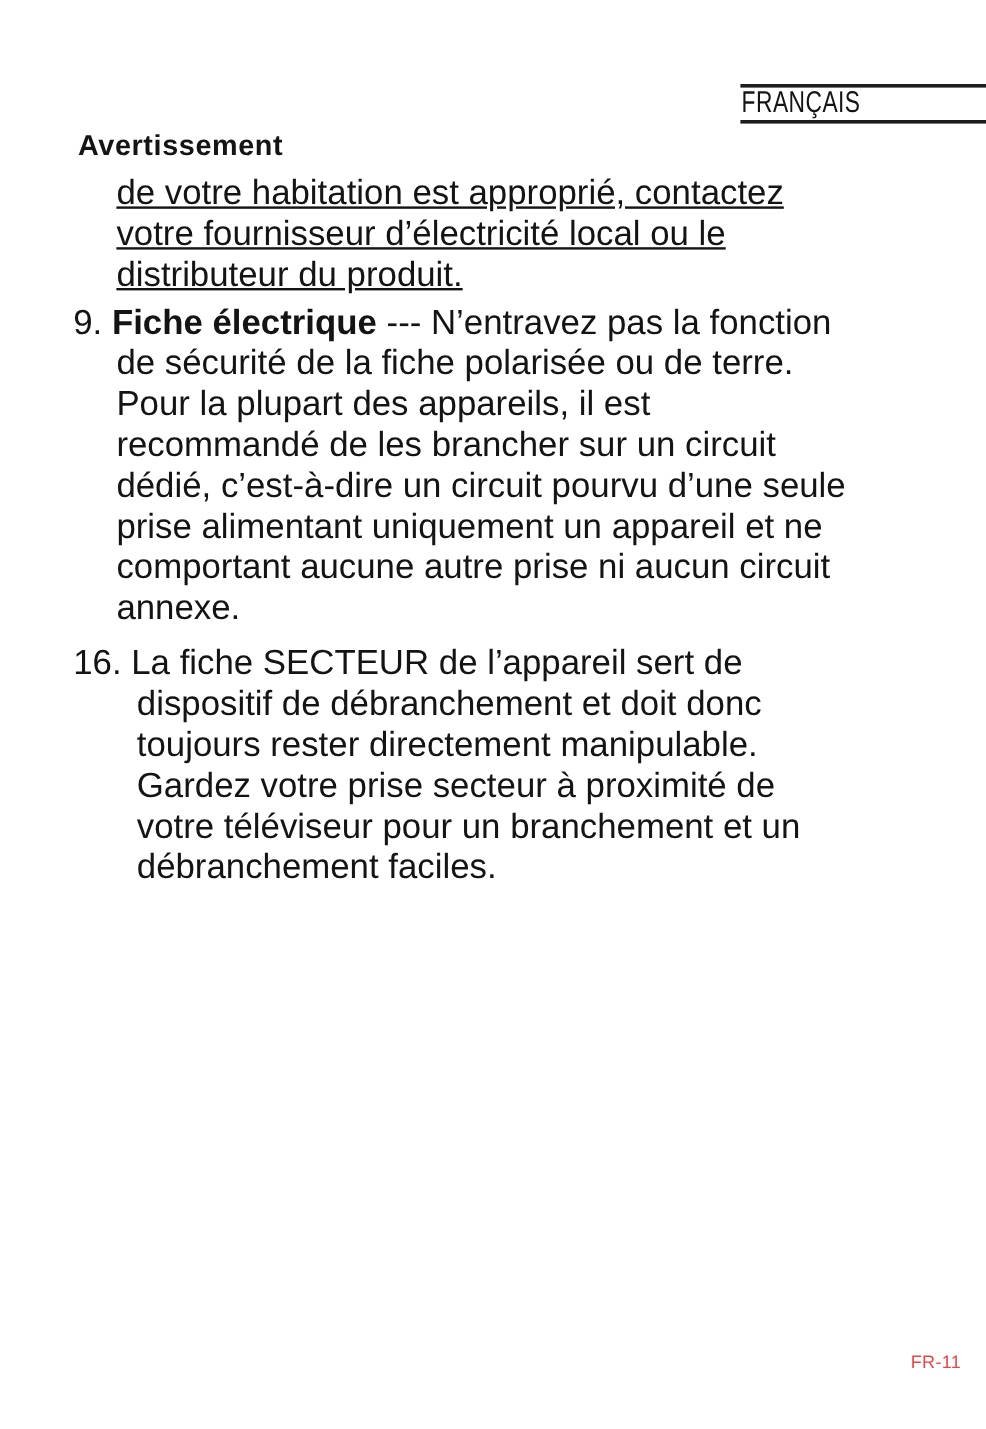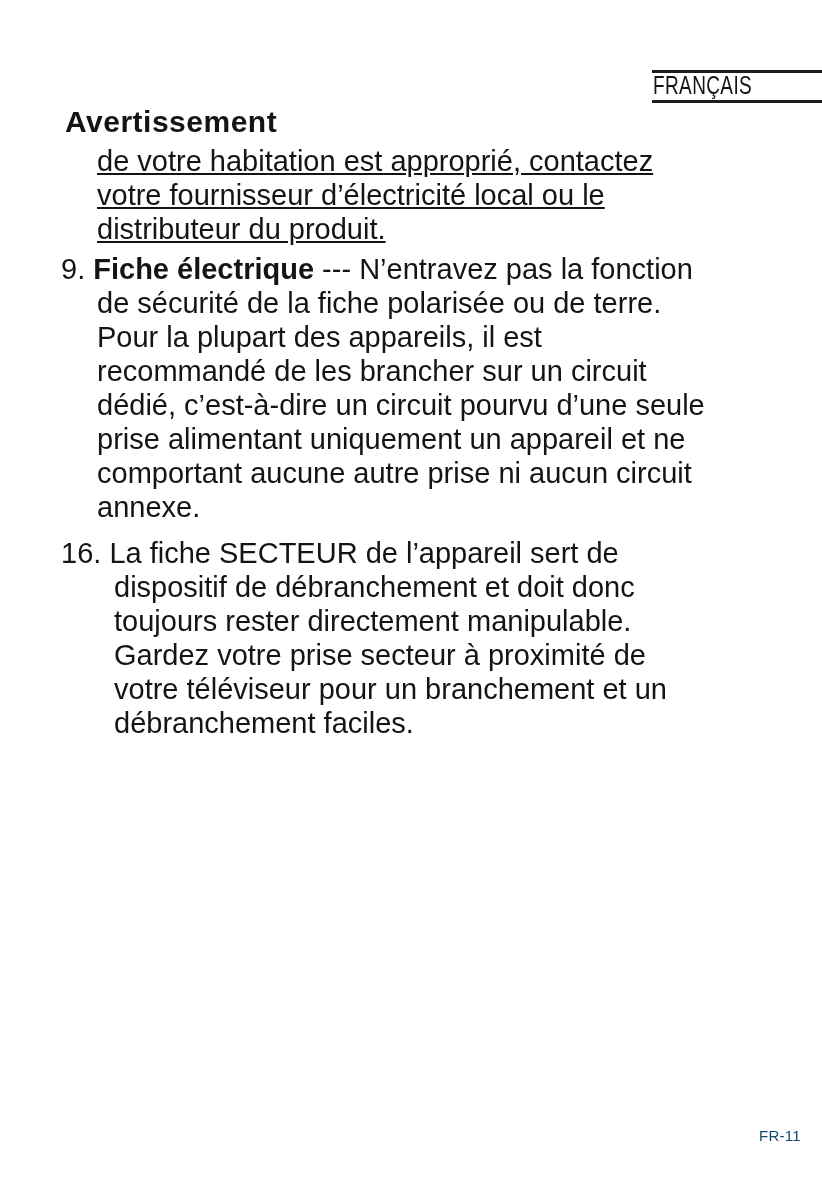--- a/index.html
+++ b/index.html
@@ -12,21 +12,21 @@
     width: 822px;
     height: 1191px;
     background: #ffffff;
     overflow: hidden;
     font-family: "Liberation Sans", sans-serif;
     color: #141414;
   }
   
   .lang-header {
     position: absolute;
-    left: 652px;
+    left: 617px;
     right: 0;
     top: 70px;
     border-top: 3px solid #1c1c1c;
     border-bottom: 3px solid #1c1c1c;
     padding: 1px 0 2px 1px;
   }
   .lang-label {
     display: inline-block;
     font-size: 25px;
     line-height: 22px;
@@ -40,21 +40,21 @@
   .content {
     position: absolute;
     left: 61px;
     top: 104px;
     width: 720px;
     font-size: 29px;
     line-height: 34px;
   }
   .title {
     margin: 0 0 4px 4px;
-    font-size: 30px;
+    font-size: 24px;
     line-height: 36px;
     font-weight: bold;
     letter-spacing: 0.5px;
   }
   .intro {
     margin: 0 0 6px 36px;
     white-space: pre-line;
     text-decoration: underline;
   }
   .item {
@@ -68,21 +68,21 @@
   }
   .term { font-weight: bold; }
   .txt  { white-space: pre-line; }
   
   .page-number {
     position: absolute;
     top: 1127px;
     right: 21px;
     font-size: 15px;
     letter-spacing: 0.3px;
-    color: #0c4a6e;
+    color: #ef4444;
   }
 </style>
 </head>
 <body>
 
 <div class="page">
 
   <div class="lang-header">
     <span class="lang-label">FRANÇAIS</span>
   </div>

